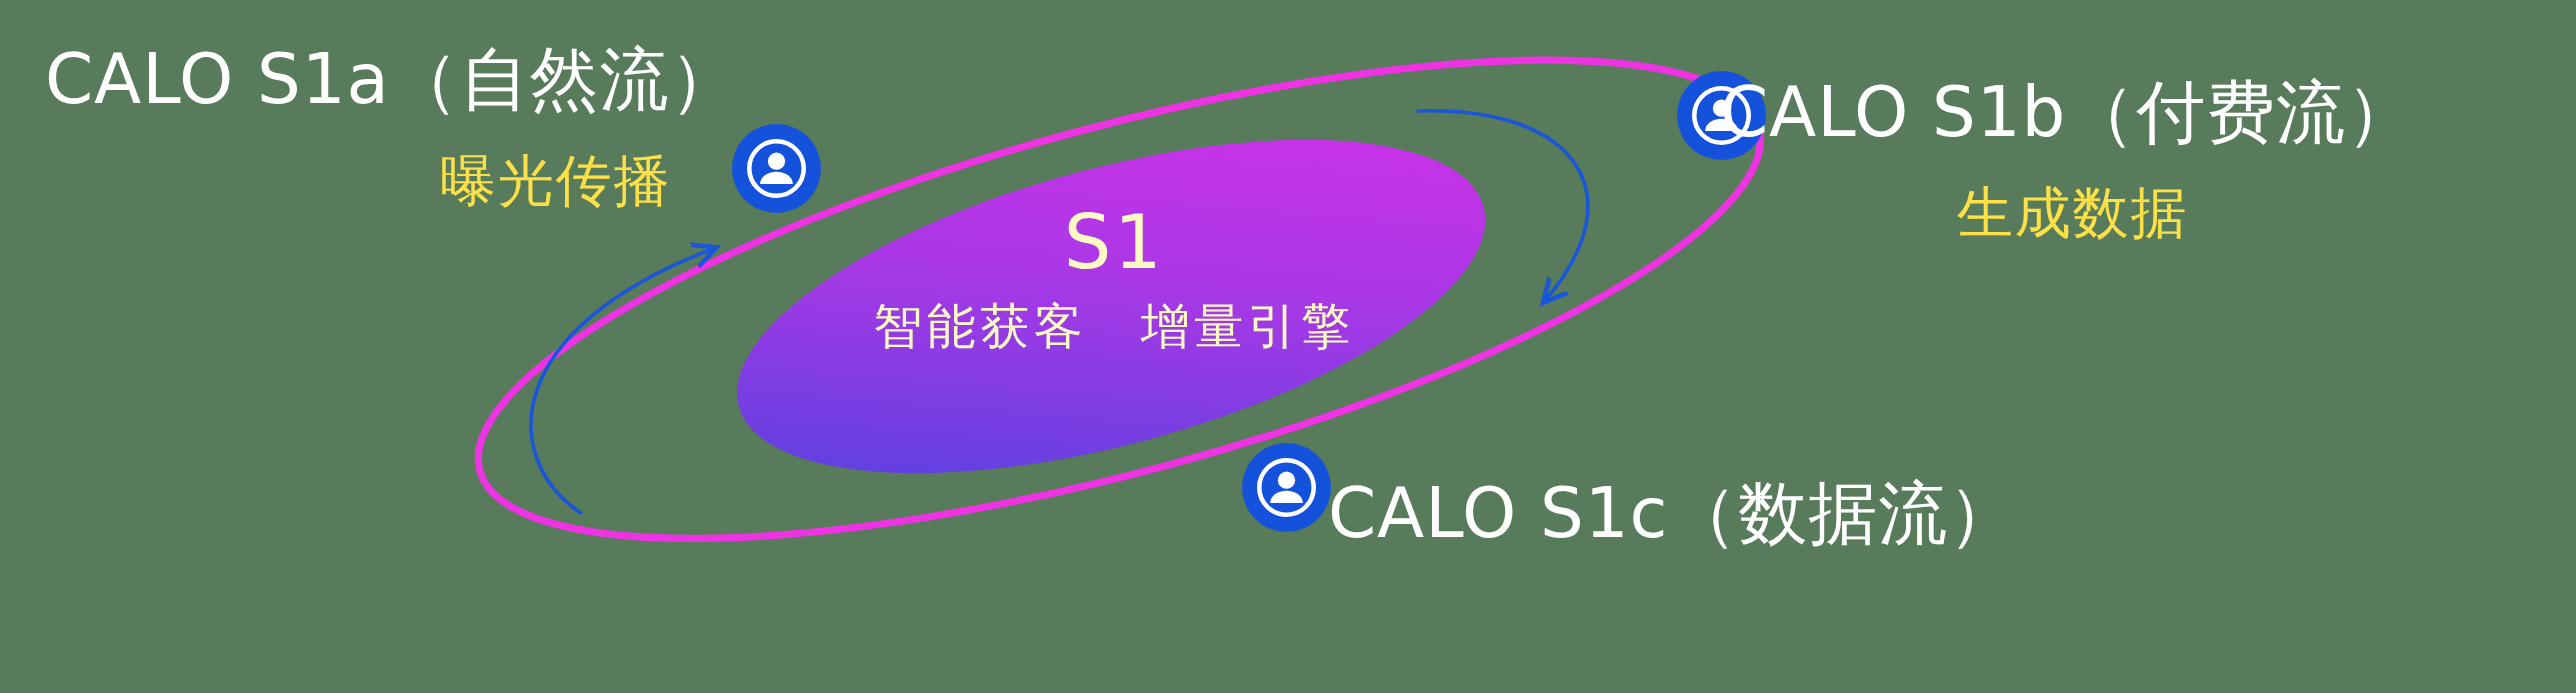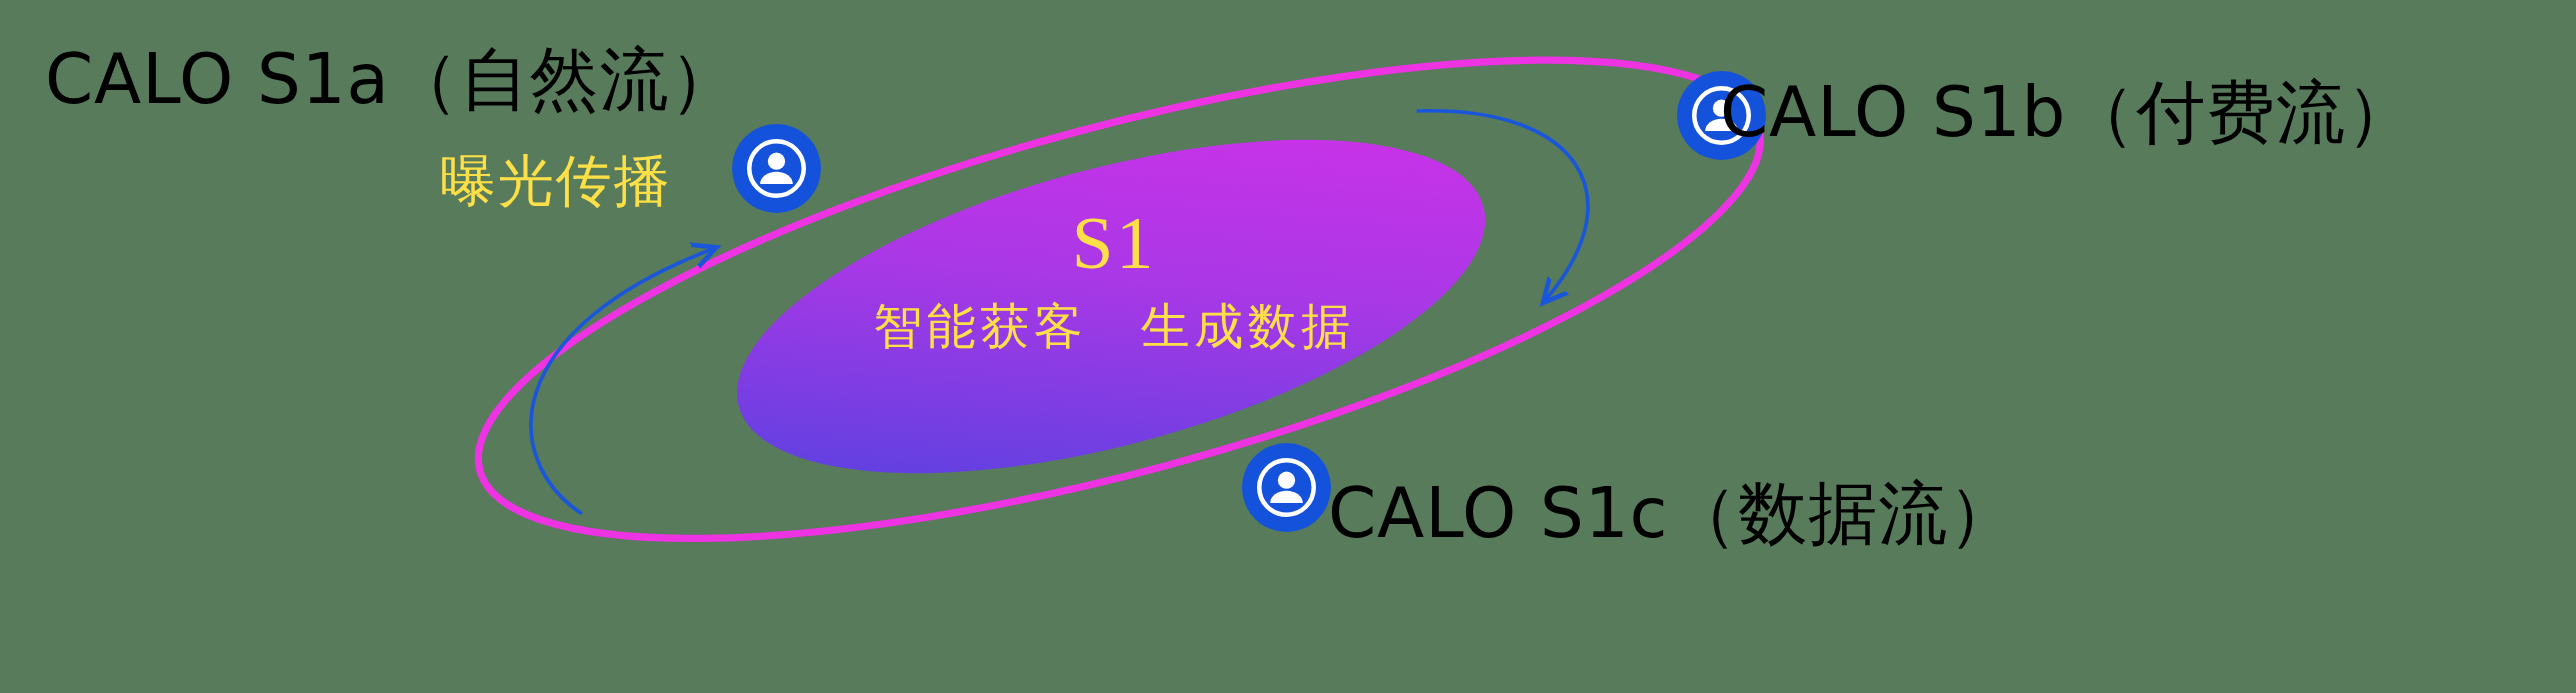--- a/index.html
+++ b/index.html
@@ -5,32 +5,32 @@
   html,body{margin:0;padding:0;}
   body{
     width:2576px;height:694px;
     background:#577b5b;
     font-family:"DejaVu Sans","Liberation Sans",sans-serif;
     position:relative;overflow:hidden;
   }
   .canvas{position:absolute;inset:0;}
   .graphics{position:absolute;left:0;top:0;}
   .label-blue{
-    position:absolute;color:#000000;font-size:69px;font-weight:500;
+    position:absolute;color:#ffffff;font-size:69px;font-weight:500;
     white-space:nowrap;line-height:1.1;letter-spacing:0.9px;
   }
   .label-white{
     position:absolute;color:#fde047;font-size:56px;font-weight:400;
     white-space:nowrap;line-height:1.1;letter-spacing:1.8px;
   }
   .node{position:absolute;width:89px;height:89px;}
   .node svg{display:block;}
   .center-text{
     position:absolute;left:1114px;top:278px;transform:translate(-50%,-50%);
-    text-align:center;color:#fde047;font-family:Liberation Serif, serif;
+    text-align:center;color:#fef9c3;
   }
   .center-title{font-size:75px;font-weight:500;letter-spacing:2.7px;line-height:1;}
   .center-subtitle{font-size:49px;font-weight:400;margin-top:22px;letter-spacing:4.5px;white-space:pre;line-height:1;}
 </style>
 </head>
 <body>
 
 <div class="canvas">
 
   <svg class="graphics" width="2576" height="694" viewBox="0 0 2833 763">
@@ -49,21 +49,21 @@
 
     <ellipse cx="1222" cy="337" rx="424" ry="152" fill="url(#coreGrad)" transform="rotate(-15 1222 337)"></ellipse>
 
     <path d="M 640 565 C 550 505 548 362 788 272" fill="none" stroke="#1a56db" stroke-width="4" marker-end="url(#arrowHead)"></path>
 
     <path d="M 1558 122 C 1732 116 1802 212 1697 333" fill="none" stroke="#1a56db" stroke-width="4" marker-end="url(#arrowHead)"></path>
   </svg>
 
   <div class="center-text">
     <div class="center-title">S1</div>
-    <div class="center-subtitle">智能获客　生成数据</div>
+    <div class="center-subtitle">智能获客　增量引擎</div>
   </div>
 
   <div class="node" style="left:732px;top:124px;">
     <svg viewBox="0 0 98 98" width="89" height="89">
       <circle cx="49" cy="49" r="49" fill="#1552db"></circle>
       <circle cx="49" cy="49" r="30" fill="none" stroke="#ffffff" stroke-width="5"></circle>
       <circle cx="49" cy="41" r="9.5" fill="#ffffff"></circle>
       <path d="M31 66 a18 13.5 0 0 1 36 0 z" fill="#ffffff"></path>
     </svg>
   </div>
@@ -83,17 +83,18 @@
       <circle cx="49" cy="49" r="30" fill="none" stroke="#ffffff" stroke-width="5"></circle>
       <circle cx="49" cy="41" r="9.5" fill="#ffffff"></circle>
       <path d="M31 66 a18 13.5 0 0 1 36 0 z" fill="#ffffff"></path>
     </svg>
   </div>
 
   <div class="label-blue" style="left:45px;top:42px;">CALO S1a（自然流）</div>
   <div class="label-white" style="left:440px;top:150px;">曝光传播</div>
 
   <div class="label-blue" style="left:1720px;top:75px;">CALO S1b（付费流）</div>
+  <div class="label-white" style="left:1957px;top:182px;">生成数据</div>
 
   <div class="label-blue" style="left:1328px;top:476px;">CALO S1c（数据流）</div>
 
 </div>
 
 
 </body></html>

